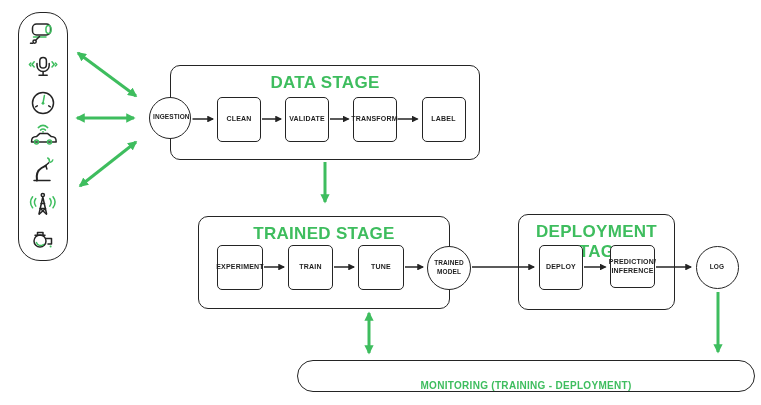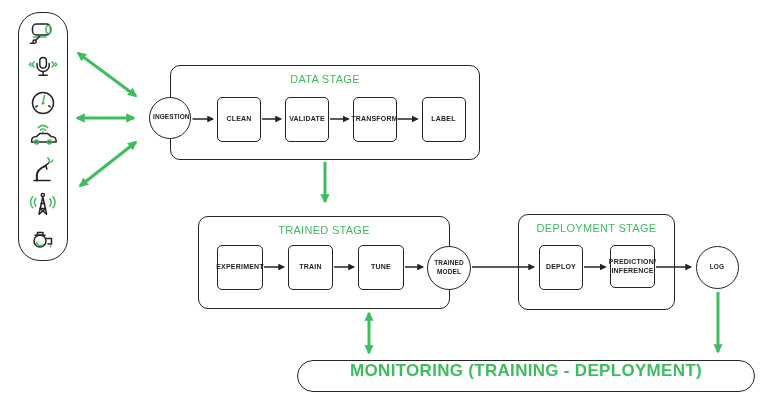--- a/index.html
+++ b/index.html
@@ -5,21 +5,21 @@
   html,body{margin:0;padding:0;background:#fff;}
   #canvas{
     position:relative;width:761px;height:405px;background:#fff;overflow:hidden;
     font-family:"Liberation Sans",sans-serif;color:#1e1e1e;
   }
   .stage{
     position:absolute;background:#fff;border:1.5px solid #242424;border-radius:10px;
   }
   .stage-title{
     position:absolute;left:0;right:0;text-align:center;
-    font-size:11px;font-weight:400;letter-spacing:.3px;color:#3ebd5e;
+    font-size:17px;font-weight:700;letter-spacing:.3px;color:#3ebd5e;
   }
   .node{
     position:absolute;background:#fff;border:1.4px solid #242424;border-radius:5px;
     display:flex;align-items:center;justify-content:center;text-align:center;
     font-size:7px;font-weight:700;letter-spacing:.2px;line-height:1.25;
     padding:1px;box-sizing:border-box;
   }
   .circle{
     position:absolute;background:#fff;border:1.5px solid #242424;border-radius:50%;
     display:flex;align-items:center;justify-content:center;text-align:center;
@@ -34,22 +34,22 @@
     justify-content:space-between;padding:7px 0;box-sizing:border-box;z-index:2;
   }
   .icon{width:34px;height:30px;flex:0 0 auto;}
   .icon svg{width:100%;height:100%;}
   .ink{stroke:#242424;fill:none;stroke-width:1.5;stroke-linecap:round;stroke-linejoin:round;}
   .grn{stroke:#3ebd5e;fill:none;stroke-width:1.5;stroke-linecap:round;stroke-linejoin:round;}
   .grnf{fill:#3ebd5e;stroke:none;}
   #monitoring-bar{
     position:absolute;left:297px;top:360px;width:458px;height:32px;
     background:#fff;border:1.5px solid #242424;border-radius:16px;
-    display:flex;align-items:flex-start;justify-content:center;
-    font-size:17px;font-weight:700;letter-spacing:.3px;color:#3ebd5e;box-sizing:border-box;
+    display:flex;align-items:flex-end;justify-content:center;
+    font-size:10px;font-weight:700;letter-spacing:.3px;color:#3ebd5e;box-sizing:border-box;
   }
   #arrows{position:absolute;left:0;top:0;z-index:4;pointer-events:none;}
 </style>
 </head>
 <body>
 
 <div id="canvas">
 
   <div id="source-panel">
     <span class="icon">

